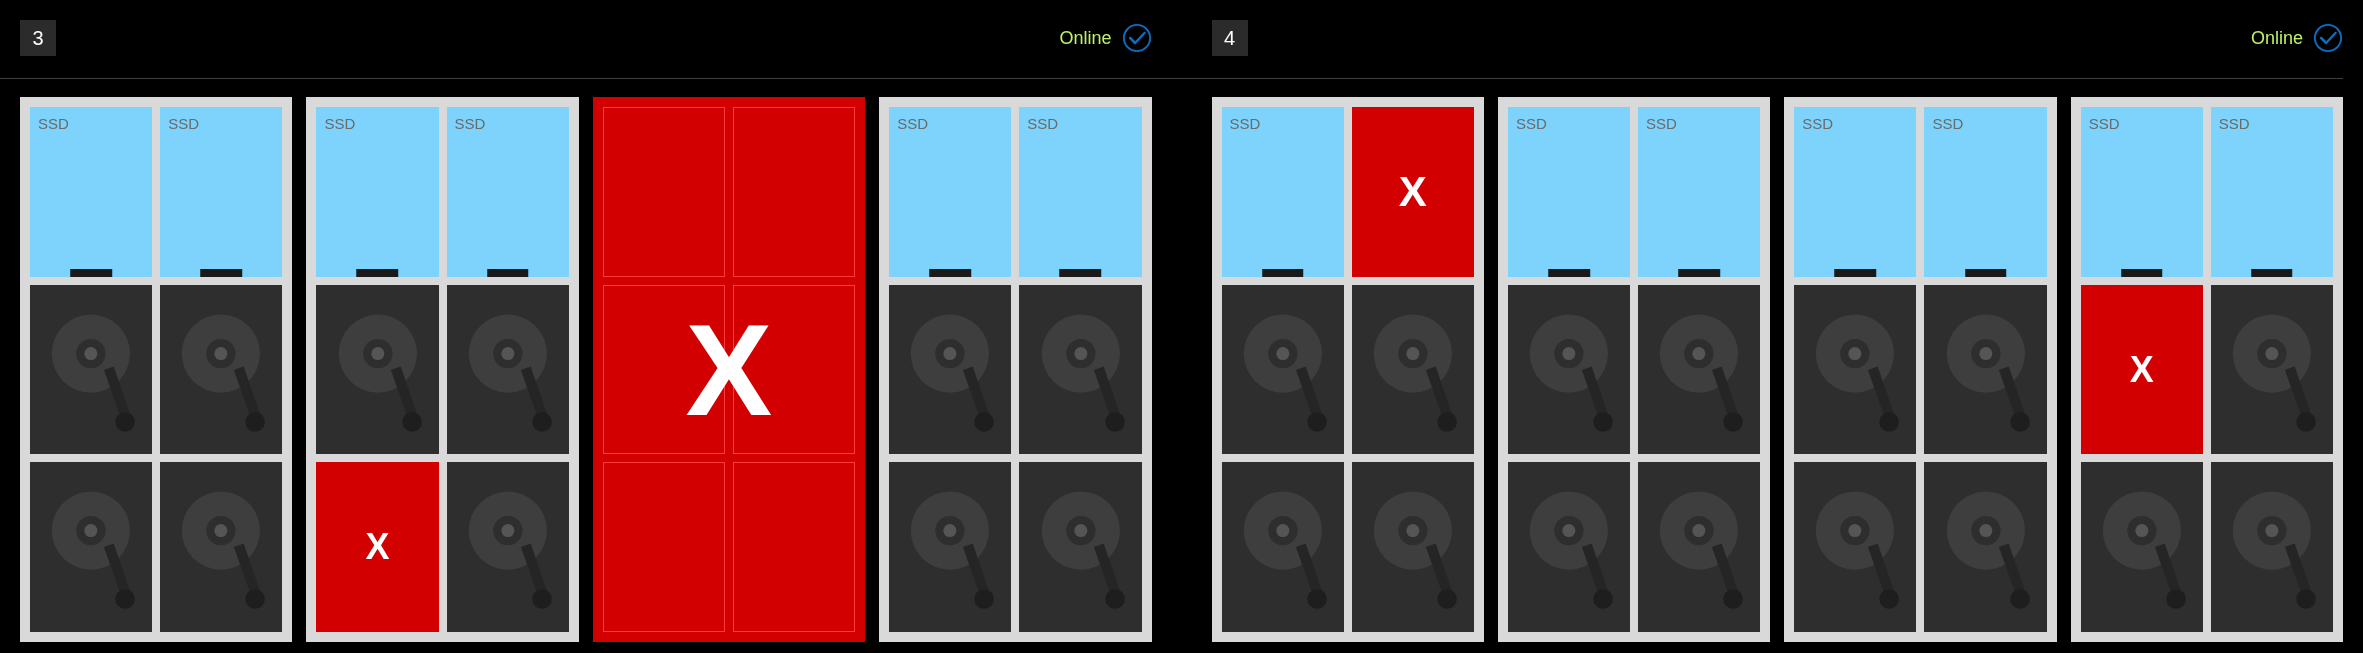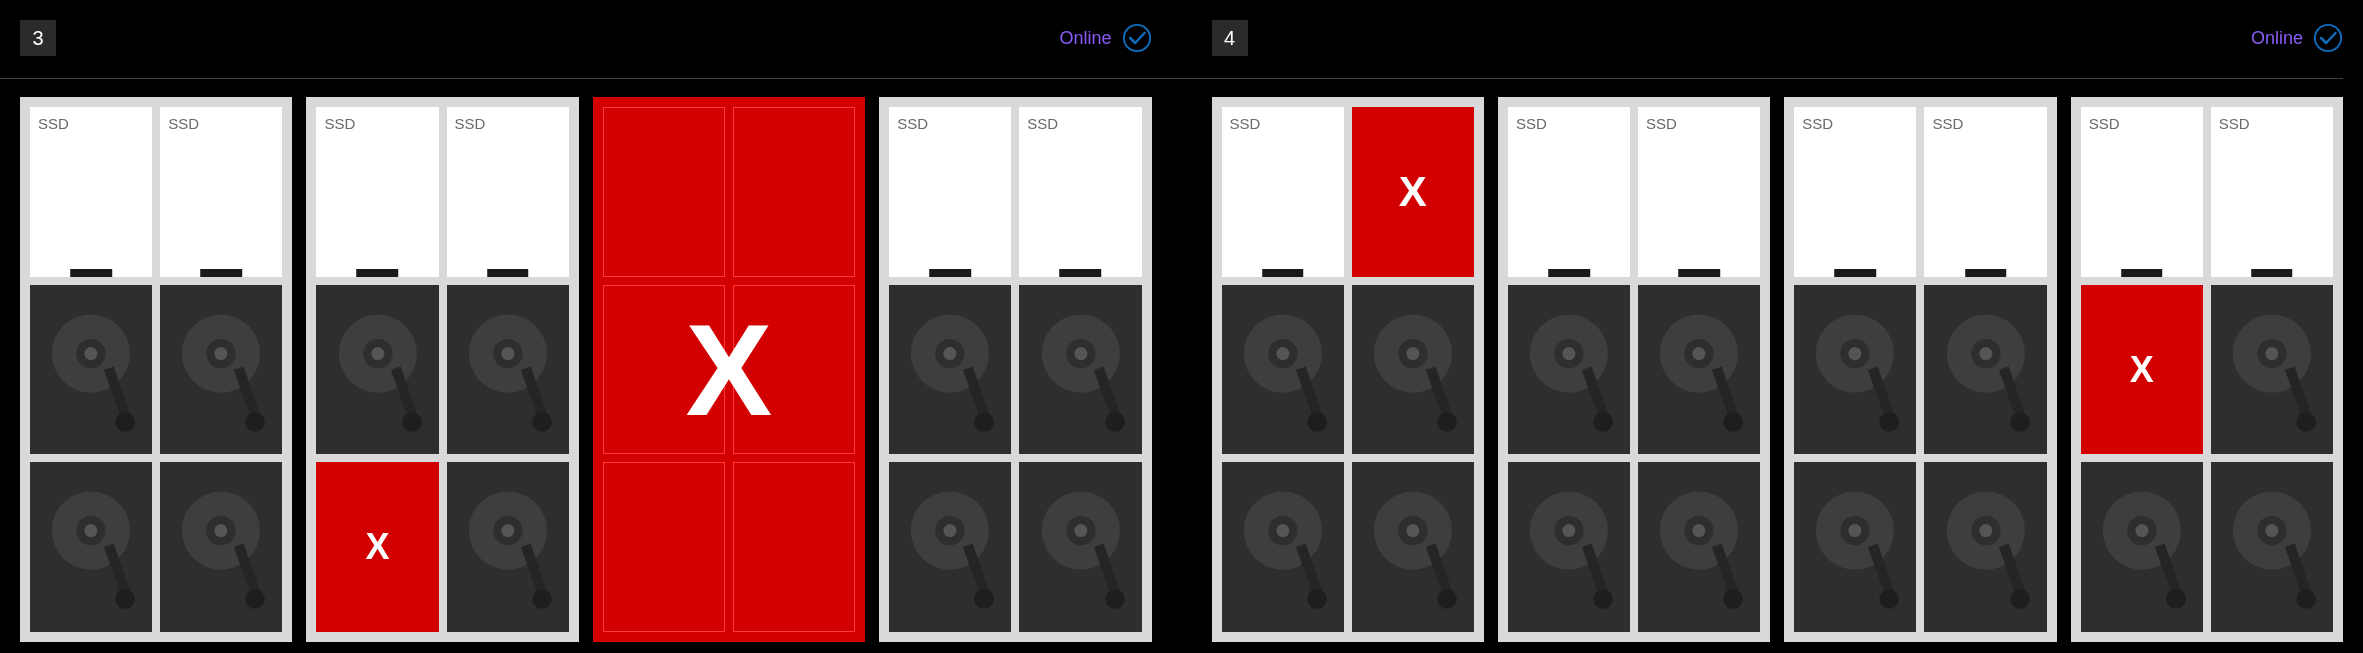--- a/index.html
+++ b/index.html
@@ -1,30 +1,30 @@
 <!DOCTYPE html>
 <html><head>
 <meta charset="utf-8">
 <style>
   *{box-sizing:border-box;margin:0;padding:0}
   body{background:#000;font-family:"Segoe UI",Arial,sans-serif;color:#fff;padding:20px}
   .panels{display:flex;gap:60px}
   .panel{flex:1}
   .panel-header{display:flex;align-items:center;margin-bottom:10px;position:relative;padding-bottom:12px}
   .badge{width:36px;height:36px;background:#2b2b2b;color:#fff;display:flex;align-items:center;justify-content:center;font-size:20px;font-weight:400}
-  .status{margin-left:auto;display:flex;align-items:center;gap:10px;color:#8b5cf6;font-size:18px}
+  .status{margin-left:auto;display:flex;align-items:center;gap:10px;color:#bef264;font-size:18px}
   .status svg{width:30px;height:30px}
   .divider{height:1px;background:#404040;margin-bottom:18px;margin-left:-1000px;padding-left:1000px;width:calc(100% + 1000px)}
   .servers{display:flex;gap:14px}
   .server-col{flex:1;display:flex;flex-direction:column;gap:10px}
   .server{background:#d9d9d9;padding:10px;display:grid;grid-template-columns:1fr 1fr;gap:8px;position:relative}
   .server.failed{background:#d20000}
   .server.failed::after{content:"X";position:absolute;top:0;left:0;right:0;bottom:0;display:flex;align-items:center;justify-content:center;font-size:130px;font-weight:700;color:#fff;font-family:Arial,sans-serif}
   .drive{position:relative;aspect-ratio:0.72;display:flex;align-items:center;justify-content:center}
-  .drive.ssd{background:#ffffff}
+  .drive.ssd{background:#7dd3fc}
   .drive.ssd .ssd-label{color:#6a6a6a;font-size:15px;position:absolute;top:8px;left:8px}
   .drive.ssd .connector{position:absolute;bottom:0;left:50%;transform:translateX(-50%);width:34%;height:8px;background:#1a1a1a}
   .drive.hdd{background:#2e2e2e}
   .drive.hdd svg{width:80%;height:80%}
   .drive.failed{background:#d20000}
   .drive.failed::after{content:"X";position:absolute;top:0;left:0;right:0;bottom:0;display:flex;align-items:center;justify-content:center;font-size:36px;font-weight:700;color:#fff;font-family:Arial,sans-serif}
   .drive.failed.ssd::after{font-size:42px}
   .server.failed .drive{background:transparent;border:1px solid #ff3a3a}
 </style>
 </head>

